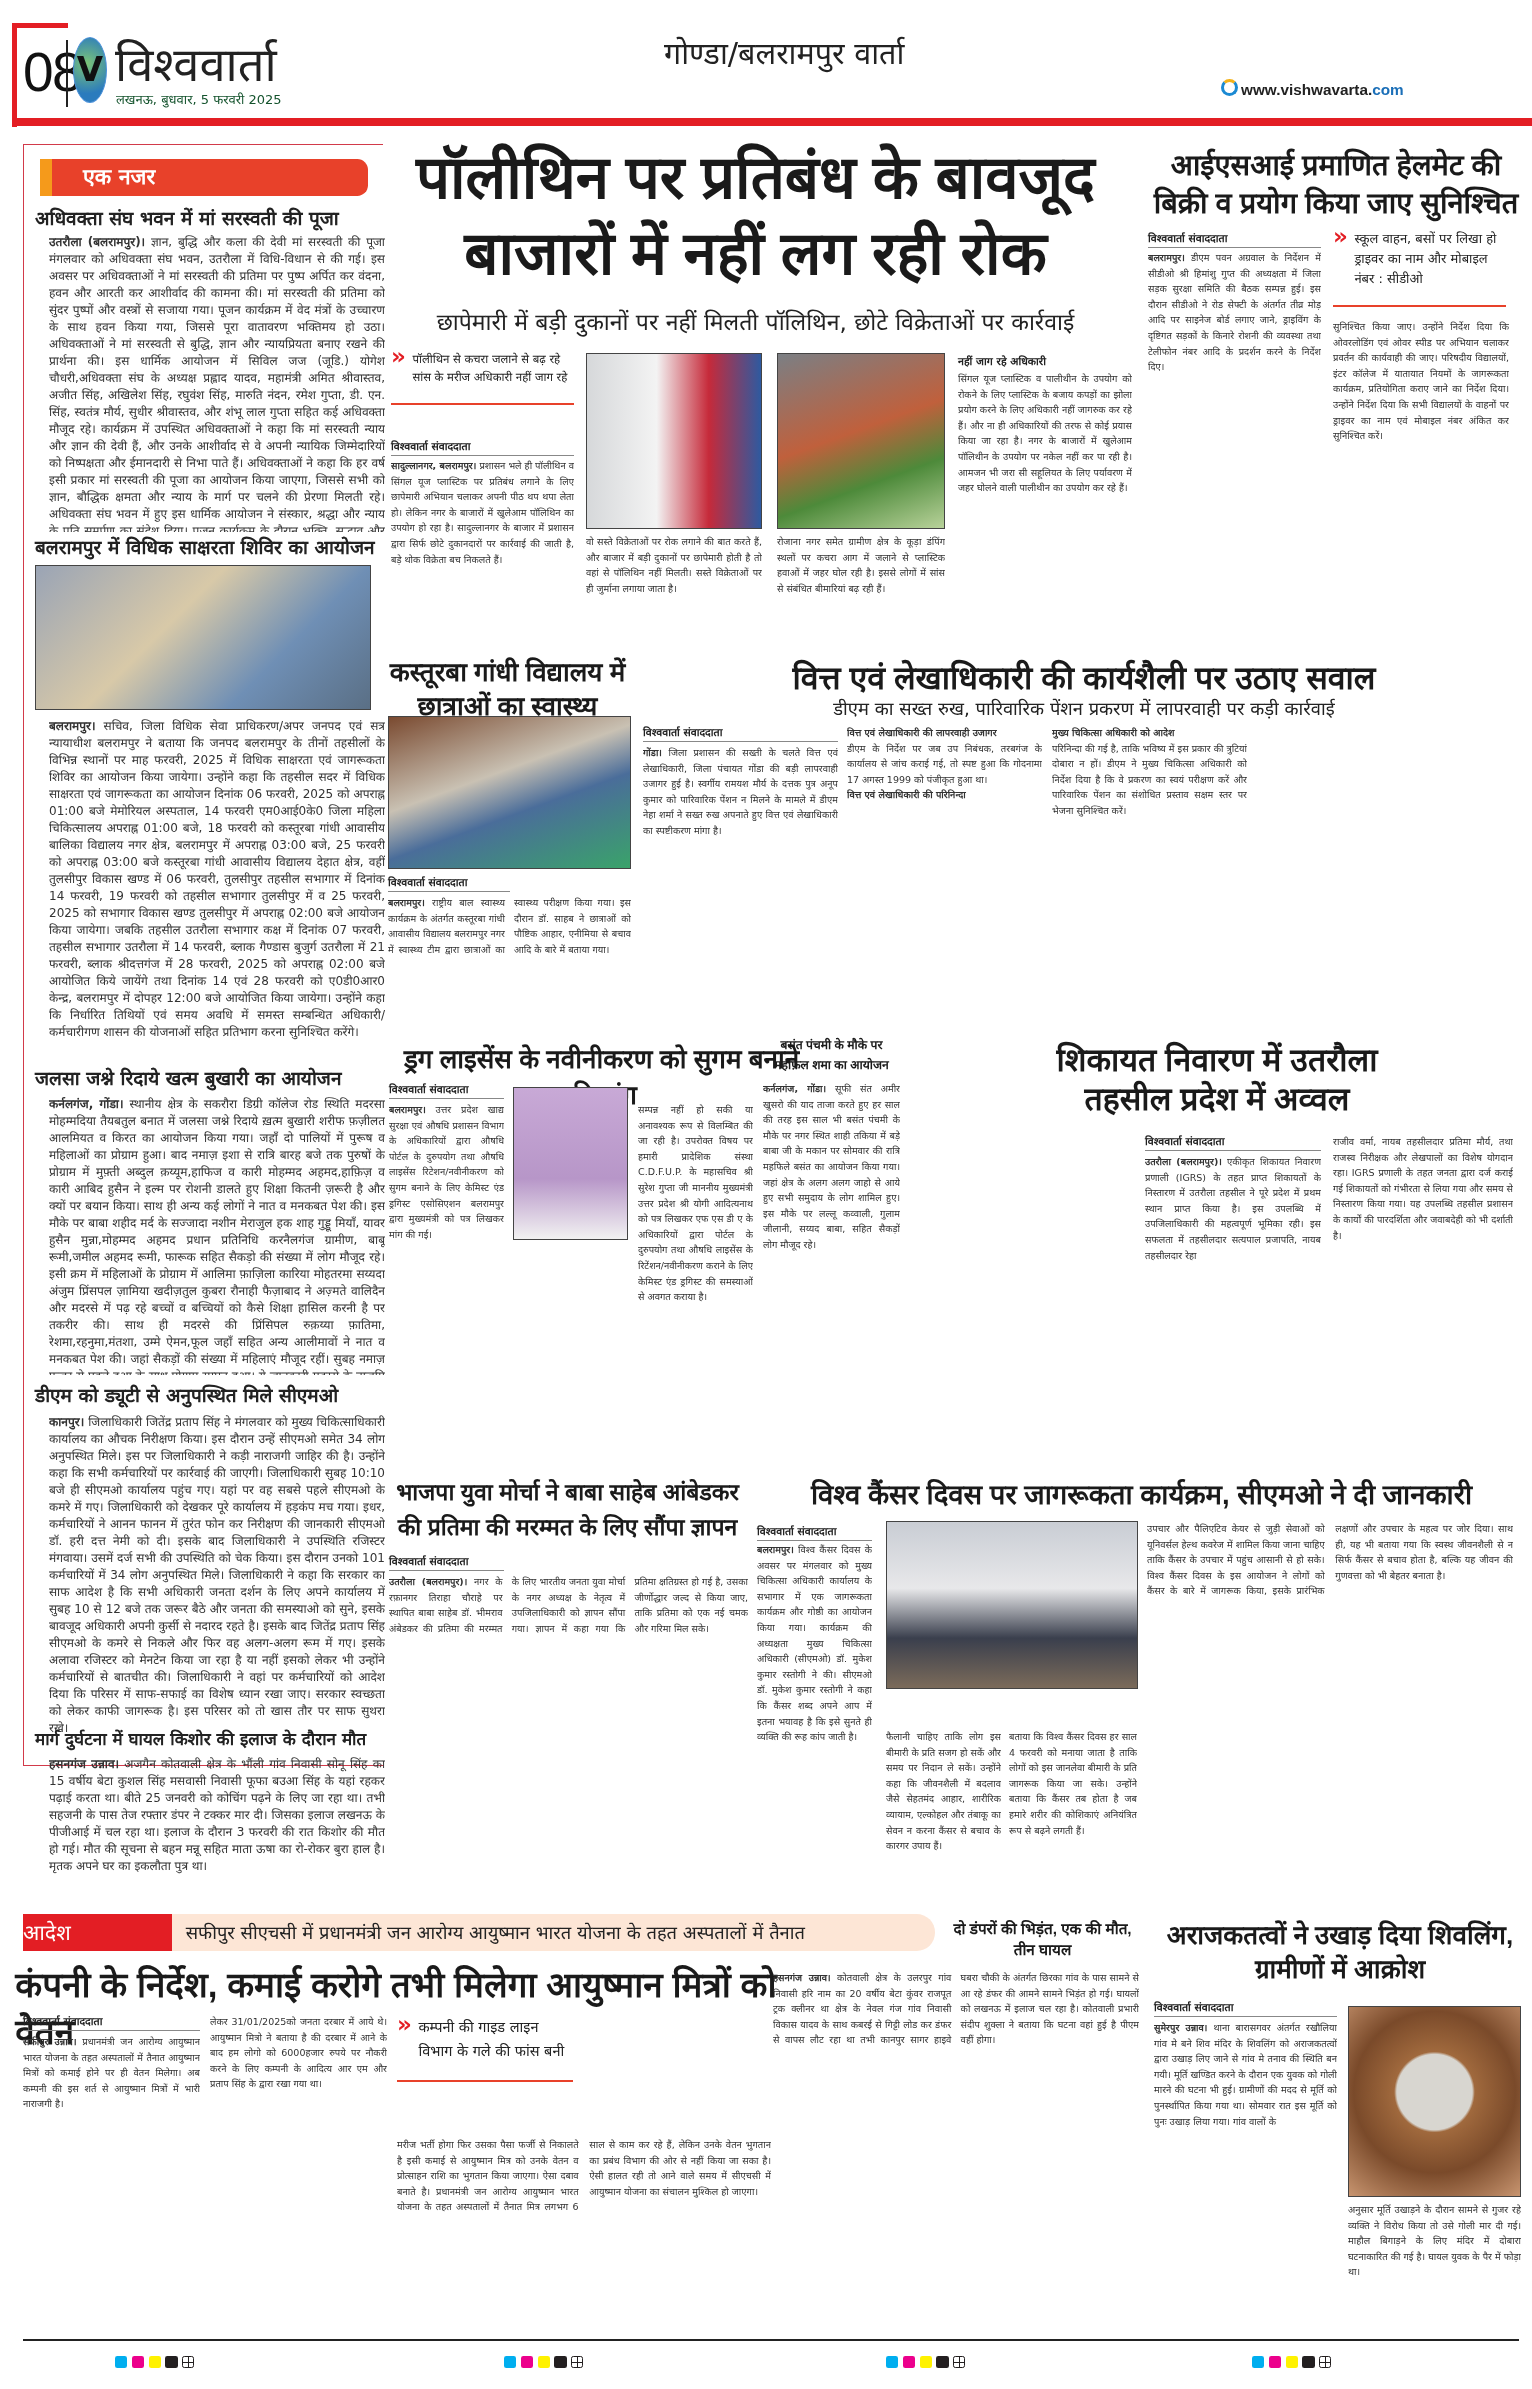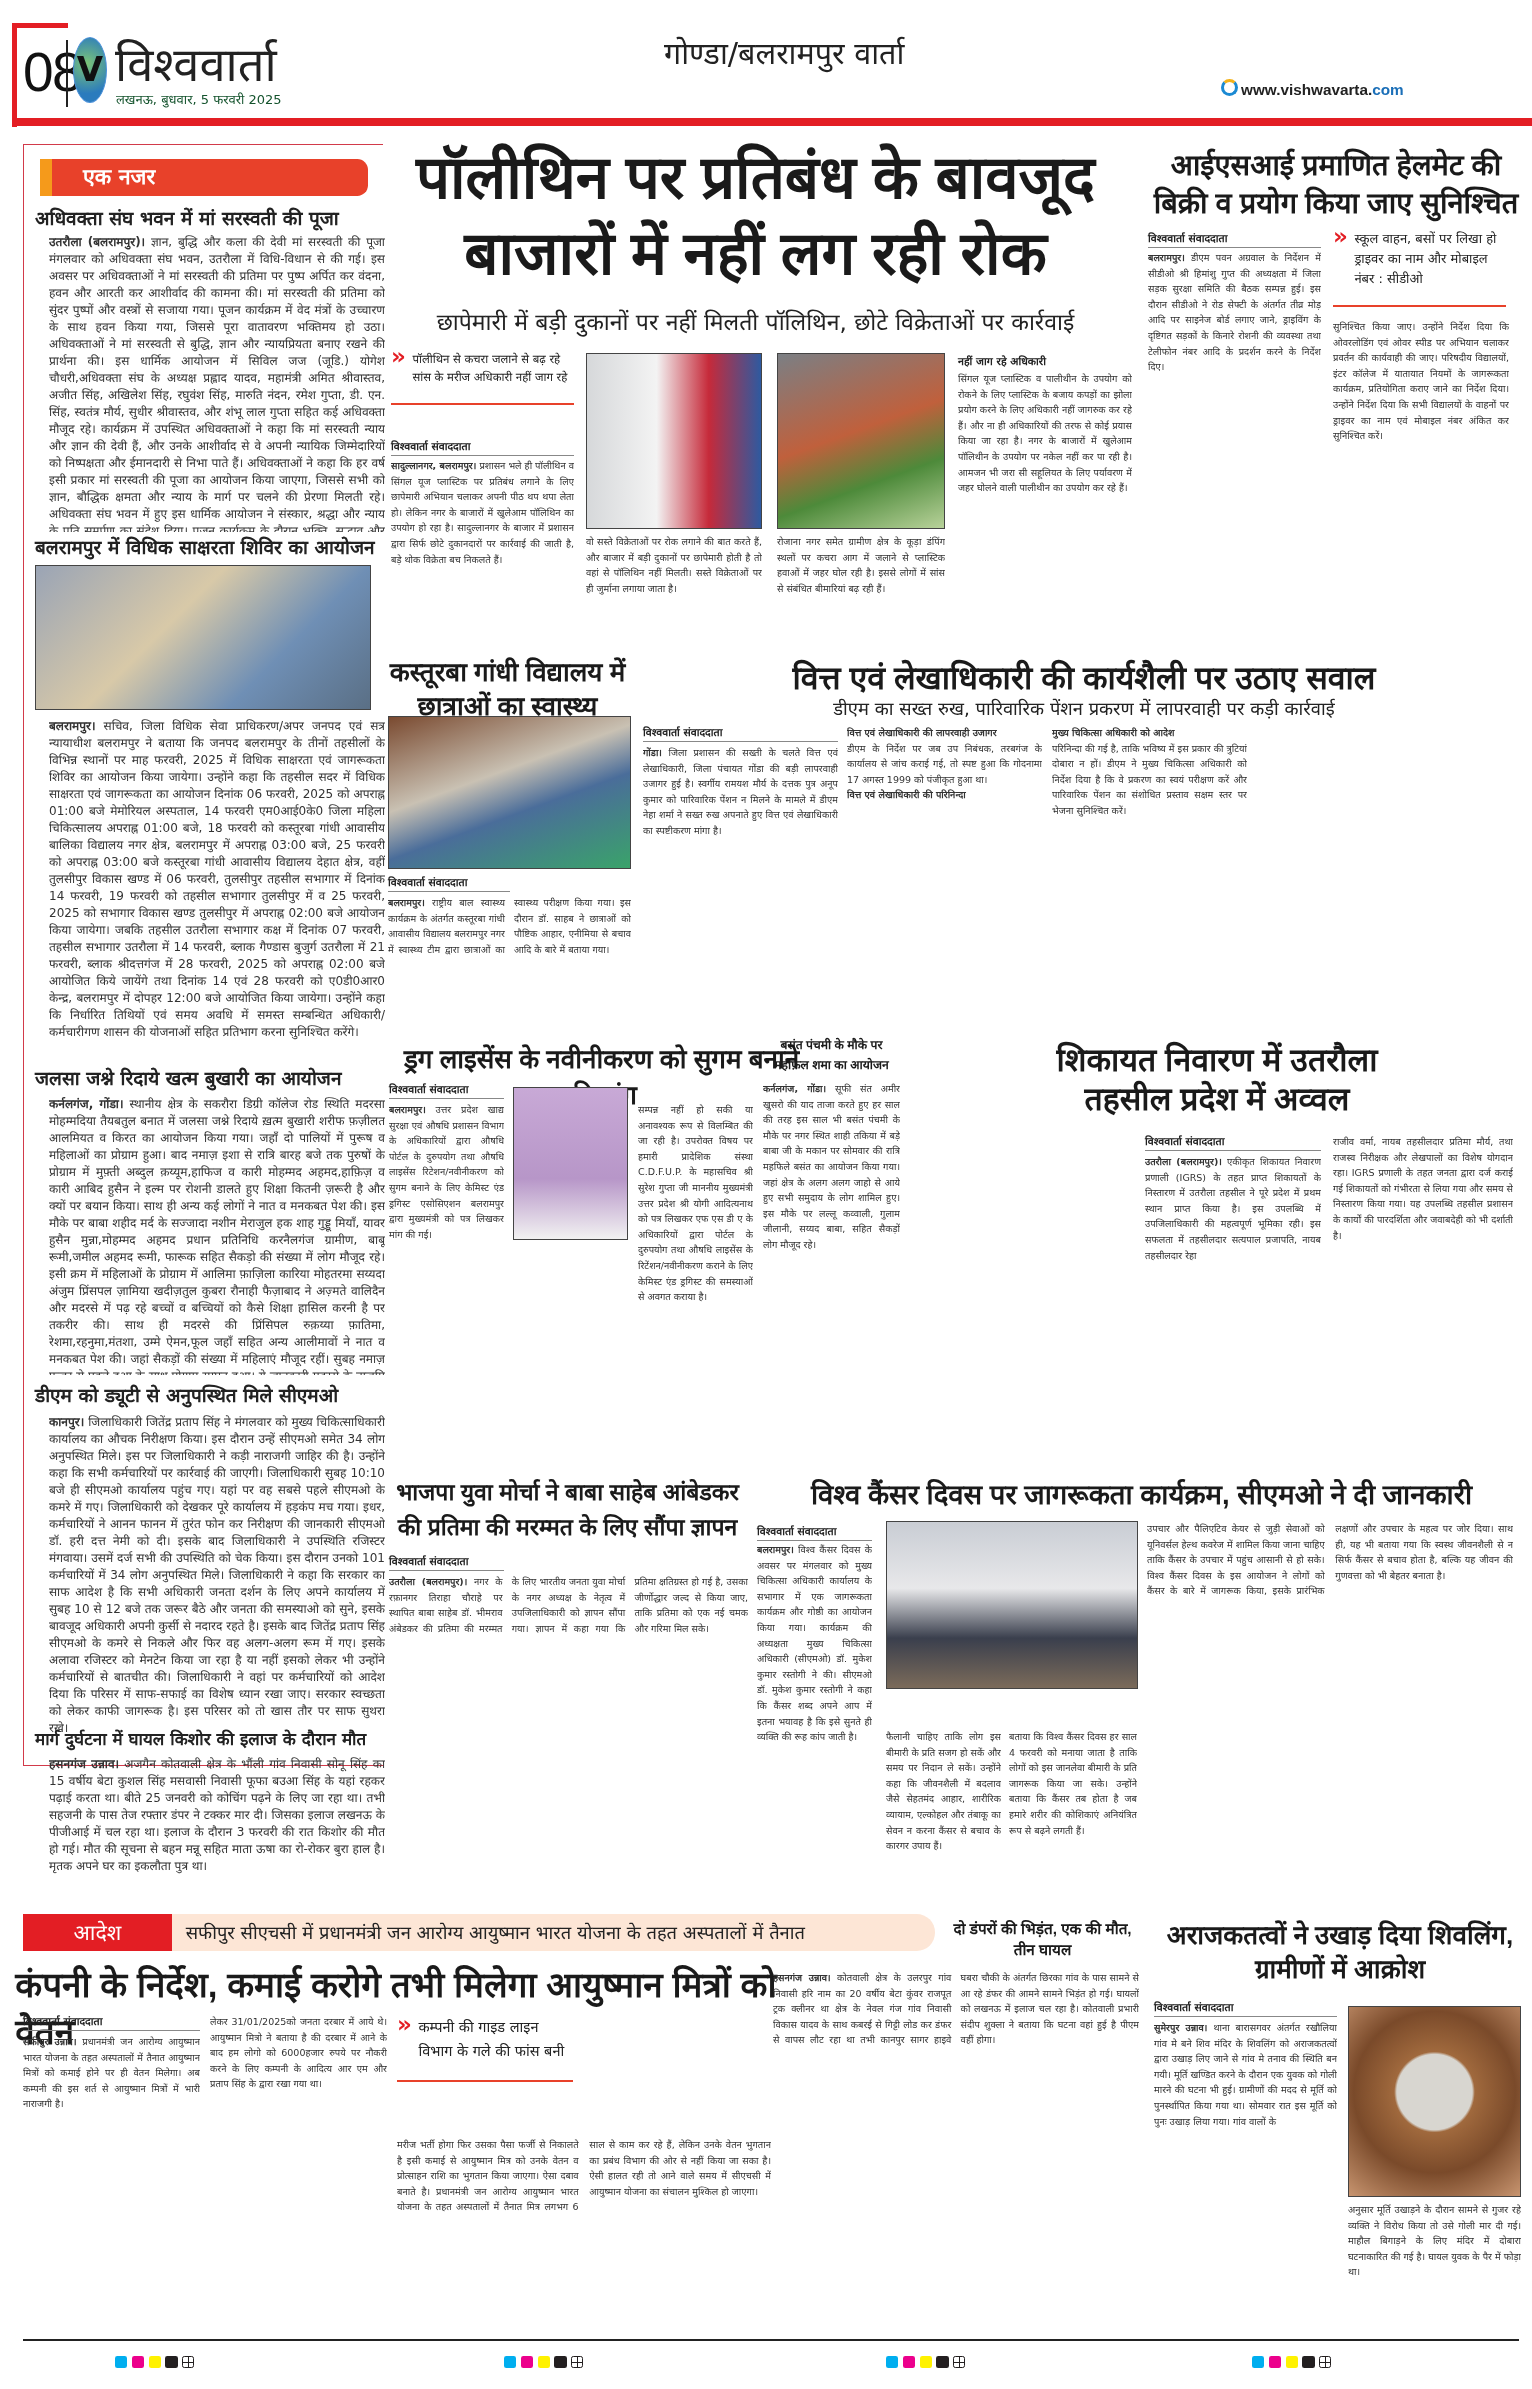--- a/index.html
+++ b/index.html
@@ -25,21 +25,21 @@
 .lbody b{font-weight:bold}
 .photo{background:linear-gradient(135deg,#9aa4b5,#d8c9a8 40%,#6f8fb5 70%,#5a6f85);border:0.8px solid #444}
 .bighead{font-weight:bold;color:#1a1a1a;font-family:"Liberation Sans",sans-serif;text-align:center}
 .subhead{color:#222;text-align:center}
 .byline{font-size:10.7px;font-weight:bold;border-bottom:1.5px solid #888;padding-bottom:2.3px;color:#222}
 .col{font-size:9.5px;line-height:15.6px;color:#333;text-align:justify}
 .col b{font-weight:bold}
 .pull{font-size:13px;line-height:21.4px;color:#222;border-bottom:2.3px solid #e8412a;padding-bottom:16px;padding-left:21.4px;position:absolute}
 .pull:before{content:"»";position:absolute;left:0;top:-3.1px;color:#e31e24;font-weight:bold;font-size:23px}
 .hr{background:#222;height:1.5px}
-.aadesh{left:23px;top:1914px;width:149px;height:37px;background:#e31e24;color:#fff;font-size:21.4px;text-align:center;line-height:37px}
+.aadesh{left:23px;top:1914px;width:149px;height:37px;background:#e31e24;color:#fff;font-size:21.4px;text-align:left;line-height:37px}
 .aadesh-strip{left:172px;top:1914px;width:763px;height:37px;background:#fde6d6;border-radius:0 18.3px 18.3px 0;font-size:18.3px;line-height:37px;padding-left:13.7px;color:#222}
 .reg{display:flex;gap:4.6px;align-items:center}
 .reg i{display:block;width:12.2px;height:12.2px;border-radius:2.3px}
 .reg .c{background:#00aeef}.reg .m{background:#ec008c}.reg .y{background:#fff200}.reg .k{background:#231f20}
 .reg .x{border:1.1px solid #231f20;background:linear-gradient(#231f20,#231f20) center/100% 1.1px no-repeat,linear-gradient(#231f20,#231f20) center/1.1px 100% no-repeat}
 </style>
 </head>
 <body>
 
 <div class="abs masthead-box"></div>

